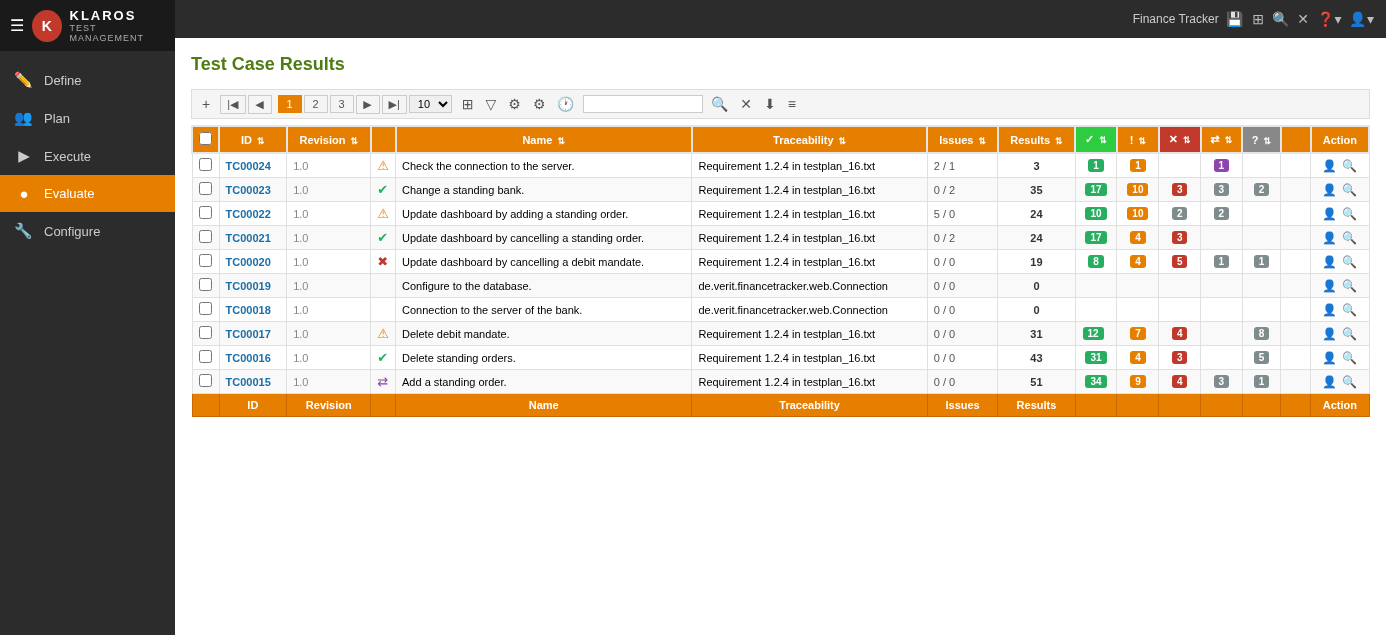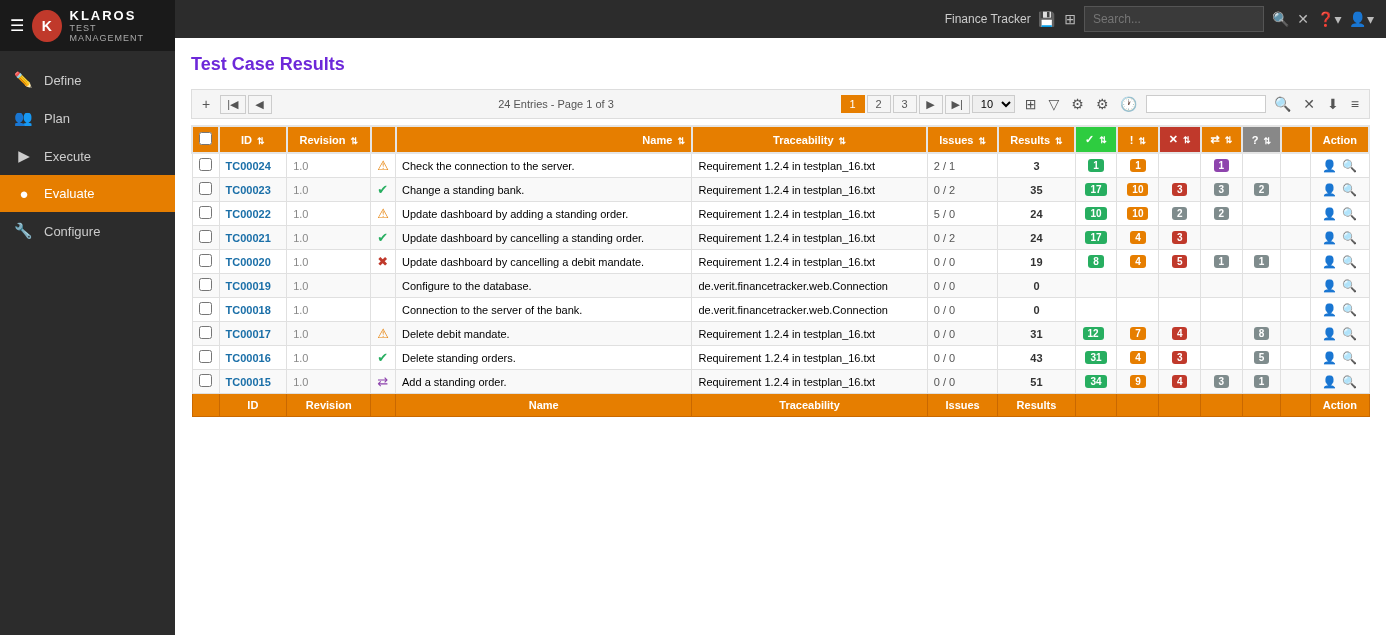--- a/index.html
+++ b/index.html
@@ -72,21 +72,21 @@
       border: 1px solid #555;
       color: #fff;
       padding: 3px 8px;
       font-size: 12px;
       width: 180px;
       height: 26px;
     }
 
     
     .content { flex: 1; padding: 16px; background: #fff; overflow: auto; }
-    .page-title { font-size: 18px; font-weight: bold; color: #6d28d9; margin-bottom: 14px; }
+    .page-title { font-size: 18px; font-weight: bold; color: #4d7c0f; margin-bottom: 14px; }
 
     
     .toolbar {
       display: flex;
       align-items: center;
       gap: 6px;
       margin-bottom: 6px;
       background: #f5f5f5;
       padding: 4px 6px;
       border: 1px solid #ddd;
@@ -111,21 +111,21 @@
     }
 
     
     table { width: 100%; border-collapse: collapse; font-size: 11px; }
     thead tr { background: #e67e00; color: #fff; }
     thead th {
       padding: 5px 6px; text-align: center;
       border: 2px solid #e5e5e5;
       white-space: nowrap;
     }
-    thead th.name-col { text-align: right; }
+    thead th.name-col { text-align: center; }
     tbody tr:nth-child(even) { background: #f9f9f9; }
     tbody td {
       padding: 4px 6px;
       border: 1px solid #e0e0e0;
       white-space: nowrap;
     }
     .tc-link { color: #1a6fa8; cursor: pointer; text-decoration: none; font-weight: bold; }
     .rev { color: #888; }
     .status-icon { font-size: 13px; }
     .status-ok { color: #27ae60; }
@@ -198,37 +198,35 @@
     </div>
   </nav>
 </div>
 
 <div class="main">
 
   <div class="topbar">
     <span class="topbar-app">Finance Tracker</span>
     <span class="topbar-icon">💾</span>
     <span class="topbar-icon">⊞</span>
-    <input class="topbar-search" type="text" placeholder="Search..." style="">
     <span class="topbar-icon">🔍</span>
     <span class="topbar-icon">✕</span>
     <span class="topbar-icon">❓▾</span>
     <span class="topbar-icon">👤▾</span>
   </div>
 
   <div class="content">
     <div class="page-title">Test Case Results</div>
 
     <div class="toolbar">
       <button class="toolbar-btn">+</button>
       <div class="page-nav">
         <button class="page-btn">|◀</button>
         <button class="page-btn">◀</button>
       </div>
-      <span class="pagination-info">24 Entries - Page 1 of 3</span>
       <div class="page-nav">
         <button class="page-btn active">1</button>
         <button class="page-btn">2</button>
         <button class="page-btn">3</button>
         <button class="page-btn">▶</button>
         <button class="page-btn">▶|</button>
         <select class="page-select">
           <option>10</option>
           <option>25</option>
           <option>50</option>

